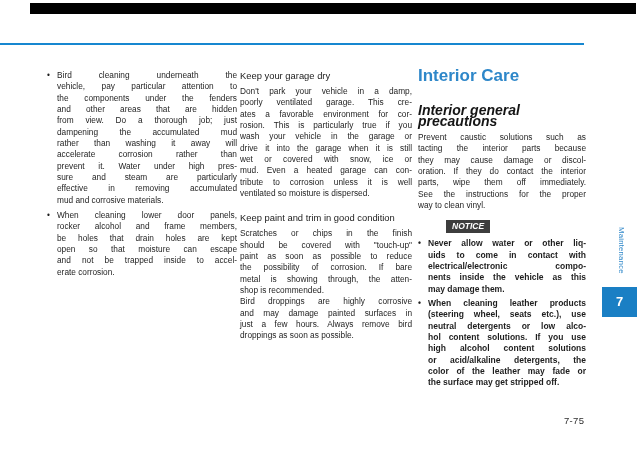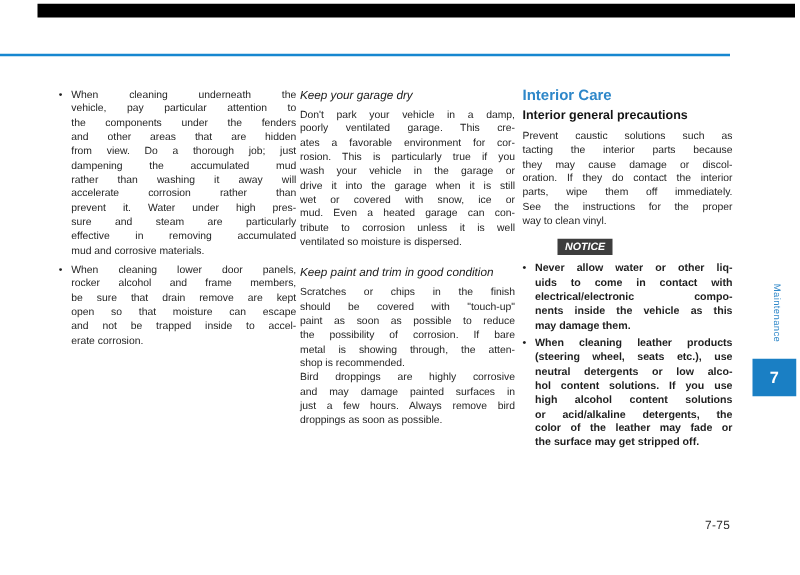--- a/index.html
+++ b/index.html
@@ -33,38 +33,38 @@
 
   .tline { text-align: justify; text-align-last: justify; }
   .tline.last { text-align-last: left; }
 
   .bullet { position: relative; padding-left: 10px; }
   .bullet .dot { position: absolute; left: 0; top: 0; }
   .mt4 { margin-top: 4px; }
   .mt3 { margin-top: 3px; }
 
   .mid-heading {
-    font-style: italic;
     font-size: 9.4px;
     line-height: 11px;
     margin: 0 0 5px 0;
     color: #1a1a1a;
   }
   .mid-heading.second { margin-top: 13px; }
   .para { margin: 0; }
 
   .title {
-    font-size: 12px;
+    font-size: 17px;
     font-weight: bold;
     line-height: 12px;
-    margin: 0 0 5px 0;
+    margin: 0 0 23px 0;
   }
   .subtitle {
-    font-size: 10px;
-    font-weight: bold;
+    font-size: 14px;
+    font-weight: bold;
+    font-style: italic;
     line-height: 11px;
     margin: 0 0 5px 0;
     color: #151515;
   }
   .notice-badge {
     display: inline-block;
     margin: 9px 0 5px 0;
     padding: 0 6px;
     height: 13px;
     line-height: 13px;
@@ -108,40 +108,40 @@
 
 <div class="page">
 
   <div class="redaction"></div>
   <div class="rule" style="background: rgb(22, 135, 208);"></div>
 
   <div class="col col1">
     <div class="bullet">
       <span class="dot">•</span>
       <div class="para">
-          <div class="tline">When cleaning underneath the</div>
+          <div class="tline">Bird cleaning underneath the</div>
           <div class="tline">vehicle, pay particular attention to</div>
           <div class="tline">the components under the fenders</div>
           <div class="tline">and other areas that are hidden</div>
           <div class="tline">from view. Do a thorough job; just</div>
           <div class="tline">dampening the accumulated mud</div>
           <div class="tline">rather than washing it away will</div>
           <div class="tline">accelerate corrosion rather than</div>
           <div class="tline">prevent it. Water under high pres-</div>
           <div class="tline">sure and steam are particularly</div>
           <div class="tline">effective in removing accumulated</div>
           <div class="tline last">mud and corrosive materials.</div>
         </div>
     </div>
     <div class="bullet mt4">
       <span class="dot">•</span>
       <div class="para">
           <div class="tline">When cleaning lower door panels,</div>
           <div class="tline">rocker alcohol and frame members,</div>
-          <div class="tline">be sure that drain remove are kept</div>
+          <div class="tline">be holes that drain holes are kept</div>
           <div class="tline">open so that moisture can escape</div>
           <div class="tline">and not be trapped inside to accel-</div>
           <div class="tline last">erate corrosion.</div>
         </div>
     </div>
   </div>
 
   <div class="col col2">
     <div class="mid-heading">Keep your garage dry</div>
     <div class="para">

